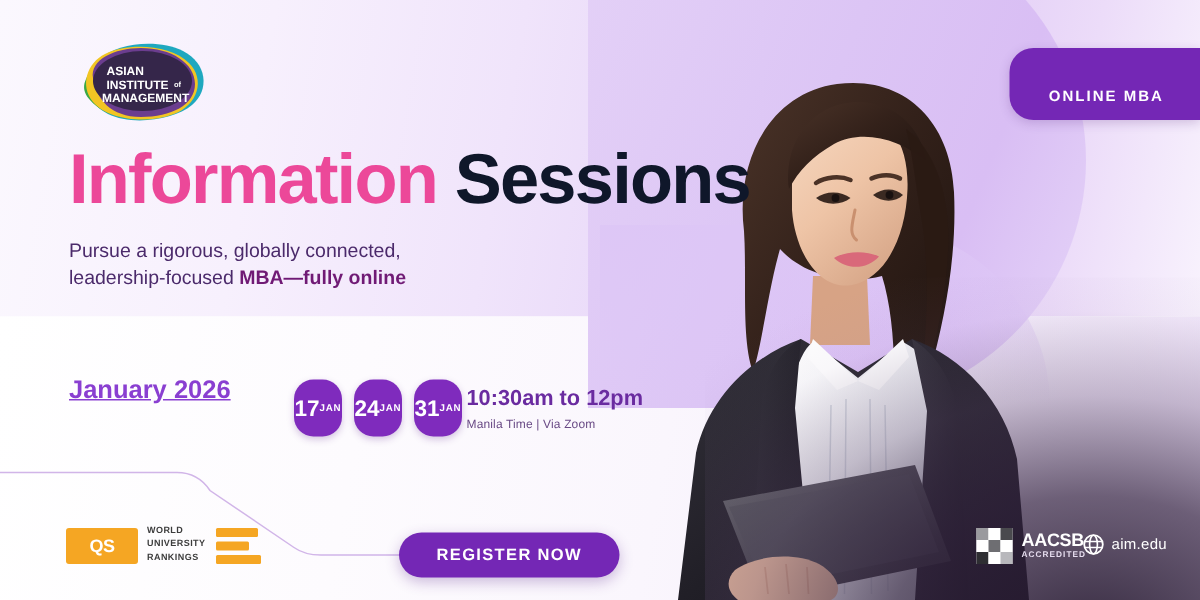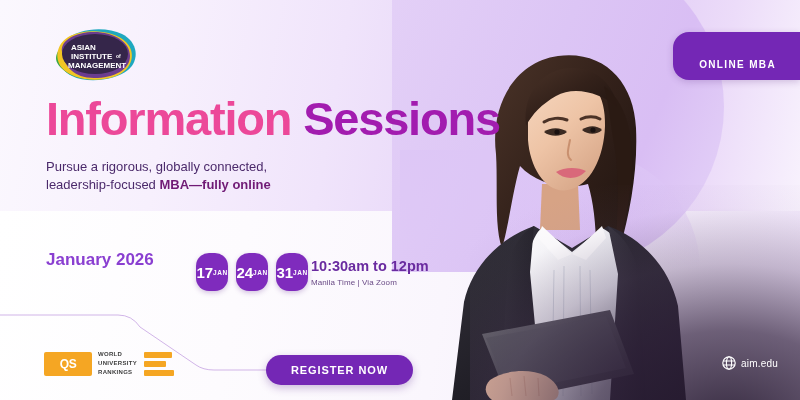--- a/index.html
+++ b/index.html
@@ -111,21 +111,21 @@
   .headline {
     position: absolute;
     left: 46px; top: 95px;
     font-size: 47px;
     font-weight: bold;
     letter-spacing: -1.2px;
     line-height: 1;
     white-space: nowrap;
   }
   .headline .w1 { color: #ec4899; }
-  .headline .w2 { color: #a21caf; }
+  .headline .w2 { color: #0f172a; }
 
   
   .subhead {
     position: absolute;
     left: 46px; top: 158px;
     font-size: 13px;
     line-height: 18px;
     color: #4b2a6b;
     white-space: nowrap;
   }
@@ -136,20 +136,21 @@
 
   
   .sched-title {
     position: absolute;
     left: 46px; top: 250px;
     font-size: 17px;
     font-weight: bold;
     line-height: 20px;
     color: #8a3fd1;
     white-space: nowrap;
+    text-decoration: underline;
   }
 
   .date-chips {
     position: absolute;
     left: 196px; top: 253px;
     display: flex;
     gap: 8px;
   }
   .chip {
     width: 32px; height: 38px;
@@ -474,20 +475,37 @@
       </div>
       <div class="qs-line">
         <span>RANKINGS</span>
         <div class="qs-bar" style="width:30px"></div>
       </div>
     </div>
   </div>
 
   <button class="register-btn">REGISTER NOW</button>
 
+  <div class="aacsb">
+    <div class="aacsb-mark">
+      <div style="background:#9a9a9e"></div>
+        <div style="background:#ffffff"></div>
+        <div style="background:#4a4a4e"></div>
+      <div style="background:#ffffff"></div>
+        <div style="background:#6e6e72"></div>
+        <div style="background:#ffffff"></div>
+      <div style="background:#2e2e32"></div>
+        <div style="background:#ffffff"></div>
+        <div style="background:#b8b8bc"></div>
+    </div>
+    <div class="aacsb-txt">
+      <div class="a1">AACSB</div>
+      <div class="a2">ACCREDITED</div>
+    </div>
+  </div>
 
   <div class="weblink">
     <svg width="14" height="14" viewBox="0 0 14 14">
       <circle cx="7" cy="7" r="6.2" fill="none" stroke="#ffffff" stroke-width="1.2"></circle>
       <ellipse cx="7" cy="7" rx="2.6" ry="6.2" fill="none" stroke="#ffffff" stroke-width="1.1"></ellipse>
       <path d="M1 5 H13 M1 9 H13" stroke="#ffffff" stroke-width="1.1"></path>
     </svg>
     <span class="url">aim.edu</span>
   </div>
 

